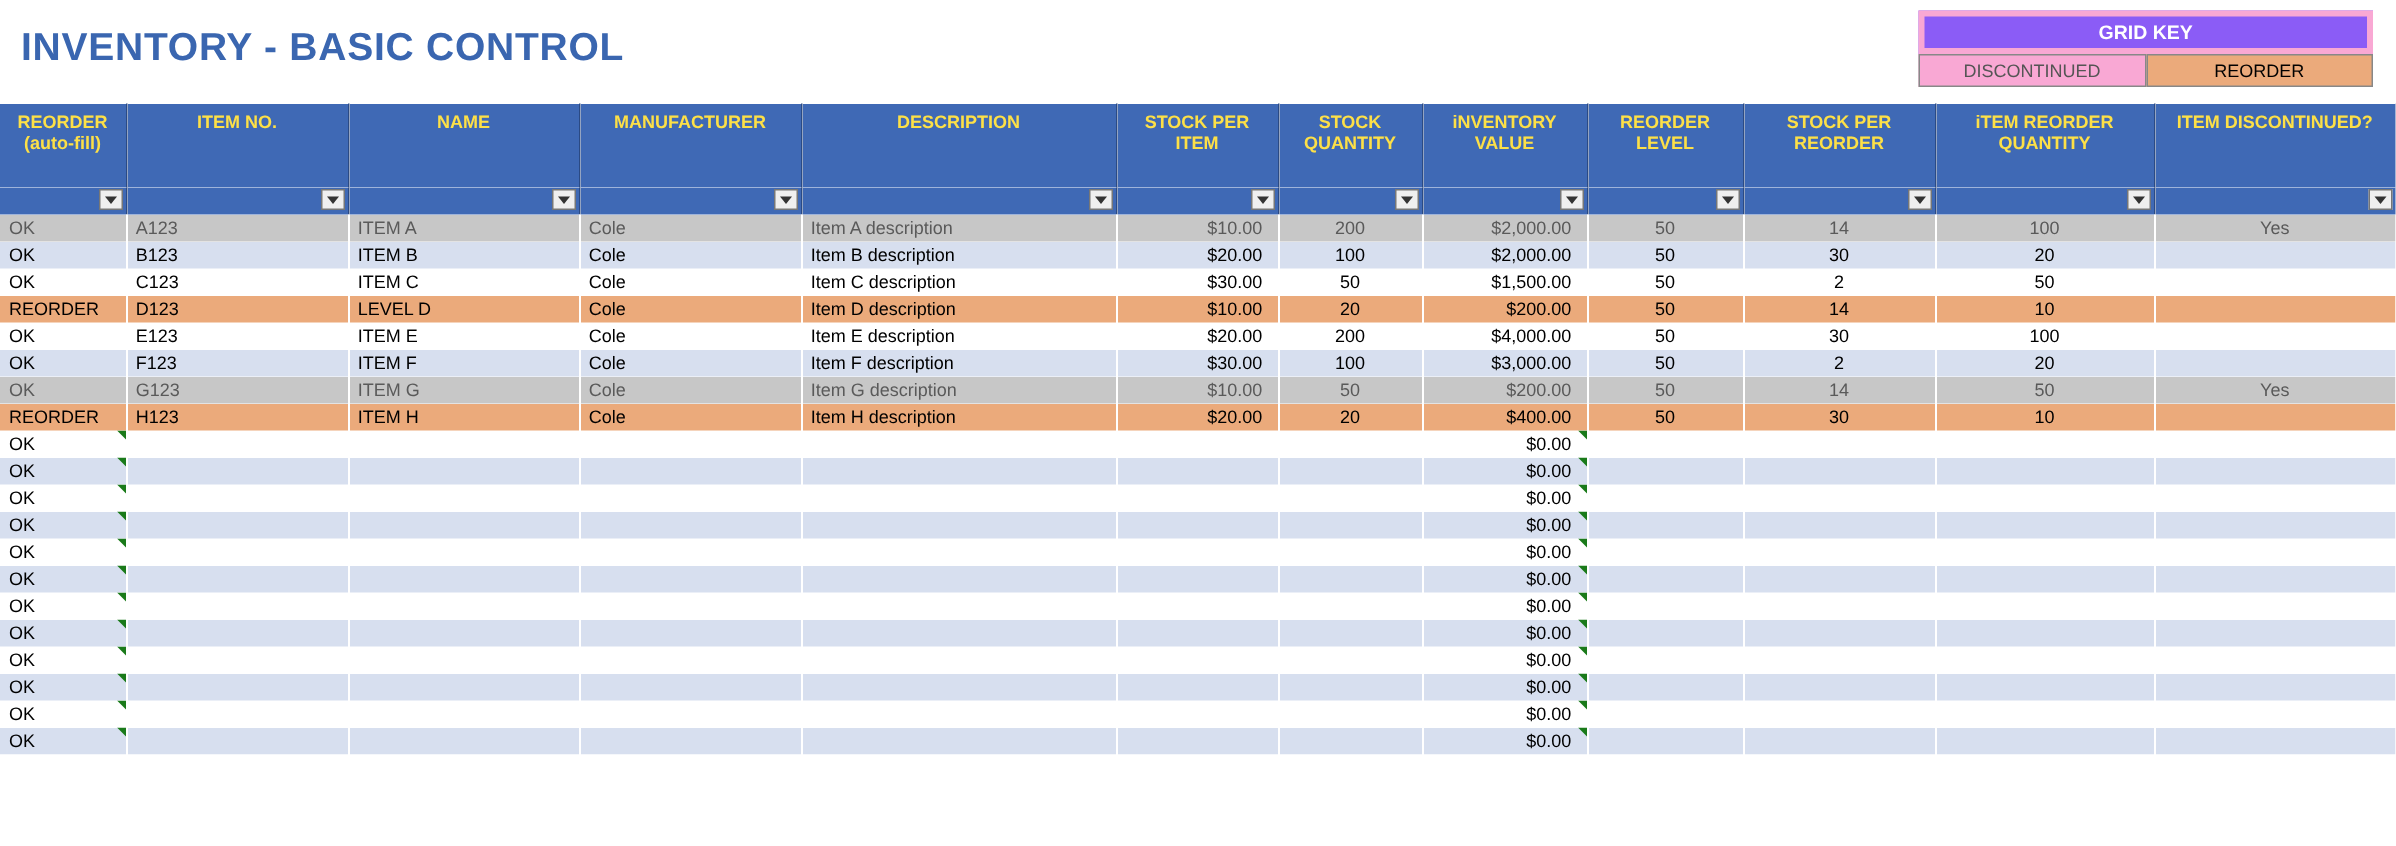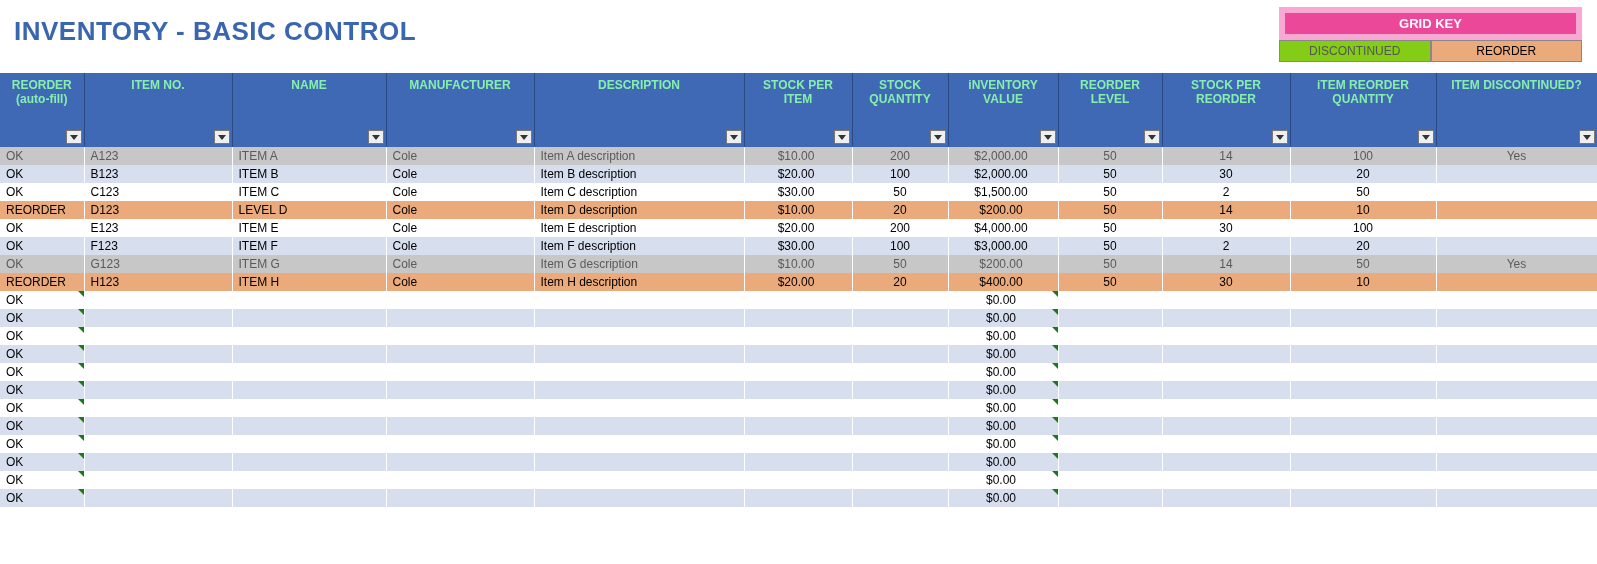--- a/index.html
+++ b/index.html
@@ -1,29 +1,29 @@
 <!DOCTYPE html>
 <html><head>
 <meta charset="utf-8">
 <style>
   * { box-sizing: border-box; margin: 0; padding: 0; }
   body { font-family: Arial, Helvetica, sans-serif; font-size: 12px; background: #fff; color: #000; }
   .page { width: 1597px; }
   .topbar { display: flex; align-items: flex-start; padding: 6px 14px 10px 14px; }
   .title { color: #3A66B0; font-size: 26px; font-weight: 800; letter-spacing: .5px; flex: 1; padding-top:10px;}
   .gridkey { width: 305px; border: 1px solid #fff; }
-  .gridkey-head { background: #ec4899; color: #fff; font-weight: 700; text-align: center; font-size: 13px; padding: 3px 0; border:6px solid #f9a8d4;}
+  .gridkey-head { background: #8b5cf6; color: #fff; font-weight: 700; text-align: center; font-size: 13px; padding: 3px 0; border:4px solid #f9a8d4;}
   .gridkey-row { display: flex; }
   .gridkey-cell { flex: 1; text-align: center; font-size: 12px; padding: 3px 0; border:1px solid #888; font-weight:500;}
-  .gk-disc { background: #84cc16; color: #555; }
+  .gk-disc { background: #f9a8d4; color: #555; }
   .gk-reo  { background: #EBAA7B; color: #000; }
 
   table { border-collapse: collapse; width: 100%; table-layout: fixed; }
   thead th {
-    background: #3F69B5; color: #86efac; font-weight: 700; text-align: center;
+    background: #3F69B5; color: #fde047; font-weight: 700; text-align: center;
     font-size: 12px; padding: 6px 4px 2px 4px; position: relative;
     border-right: 1px solid #2b4a84; vertical-align: top; height:56px;
   }
   thead th .hbr { display:block; line-height:1.15; }
   .filter-row td {
     background: #3F69B5; border-right: 1px solid #2b4a84; position: relative; height:18px;
   }
   .fbtn {
     position: absolute; right: 2px; top: 1px; width: 16px; height: 14px;
     background: #EFEFEF; border: 1px solid #777; display:flex; align-items:center; justify-content:center;
@@ -35,21 +35,21 @@
     border-right: 1px solid #fff; padding: 1px 6px; font-size: 12px; height:18px;
     white-space: nowrap; overflow:hidden;
   }
   tbody tr.stripe-light td { background: #FFFFFF; }
   tbody tr.stripe-dark  td { background: #D7DFEF; }
   tbody tr.discontinued td { background: #C7C7C7; color: #5a5a5a; }
   tbody tr.reorder      td { background: #EBAA7B; }
 
   .c-reorder { text-align:left; }
   .c-itemno, .c-name, .c-manu, .c-desc { text-align:left; }
-  .c-cost, .c-value { text-align:center; padding-right:10px; }
+  .c-cost, .c-value { text-align:right; padding-right:10px; }
   .c-stock, .c-level, .c-days, .c-qty, .c-disc { text-align:center; }
 
   .tri { position:absolute; top:0; right:0; width:0; height:0; border-top:6px solid #1a7a1a; border-left:6px solid transparent; }
   tbody td { position:relative; }
 </style>
 </head>
 <body>
 <div class="page">
 
 <div class="topbar">

